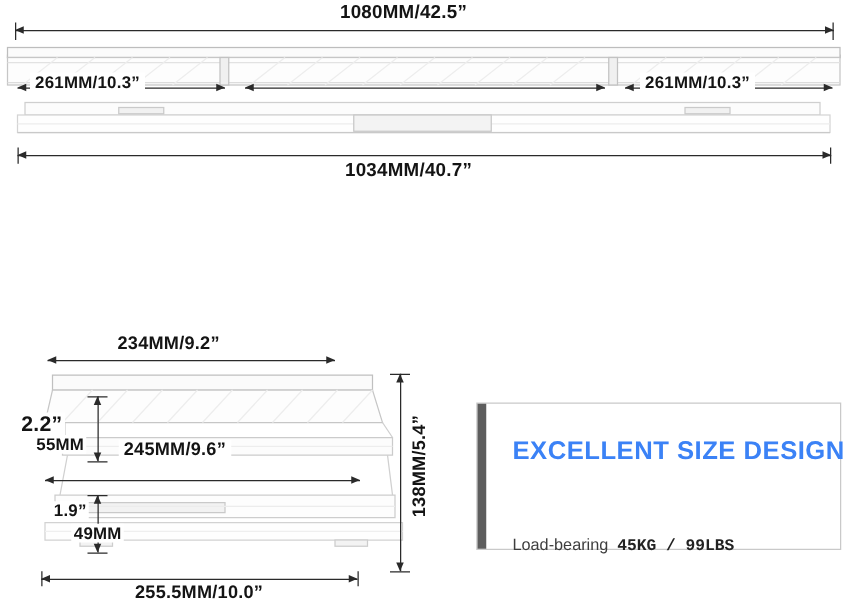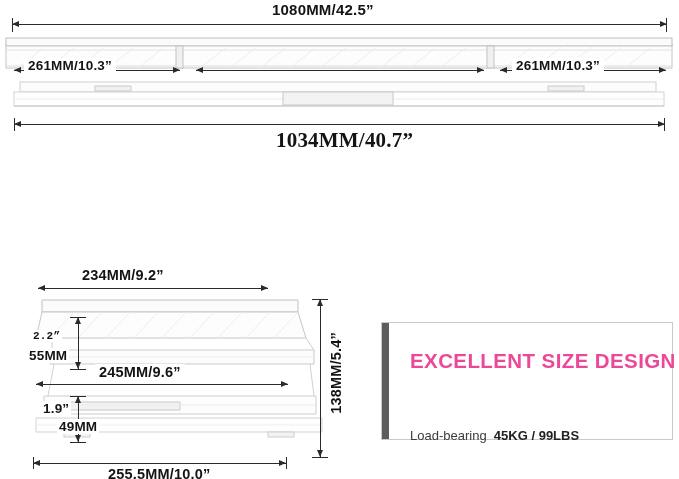--- a/index.html
+++ b/index.html
@@ -109,21 +109,21 @@
     height: 100%;
     background: #5d5d5d;
   }
   .card-title {
     position: absolute;
     left: 28px;
     top: 26px;
     font-size: 20.5px;
     font-weight: bold;
     letter-spacing: 0.4px;
-    color: #ec4899;
+    color: #3b82f6;
     white-space: nowrap;
     text-align: center;
   }
   .card-body {
     position: absolute;
     left: 28px;
     top: 66px;
     width: 245px;
     font-size: 13px;
     line-height: 19px;
@@ -133,20 +133,21 @@
     position: absolute;
     left: 28px;
     top: 105px;
     font-size: 13px;
     color: #3d3d3d;
     white-space: nowrap;
   }
   .card-load b {
     font-weight: bold;
     color: #222;
+    font-family: Liberation Mono, monospace;
   }
 </style>
 </head>
 <body>
 
 <div class="stage">
 
   <div class="dimline" style="left:12px; top:24px; width:655px;">
     <div class="arrowL"></div>
     <div class="arrowR"></div>
@@ -217,27 +218,27 @@
     <div class="arrowR"></div>
   </div>
   <div class="dimlabel" style="left:512px; top:58px; font-size:13.5px;">261MM/10.3”</div>
 
   <div class="dimline" style="left:14px; top:124px; width:651px;">
     <div class="arrowL"></div>
     <div class="arrowR"></div>
   </div>
   <div class="tick" style="left:14px; top:118px; height:13px;"></div>
   <div class="tick" style="left:664px; top:118px; height:13px;"></div>
-  <div class="dimlabel" style="left:272px; top:128px; font-size:21px;font-family:Liberation Serif, serif;">1034MM/40.7”</div>
+  <div class="dimlabel" style="left:272px; top:128px; font-size:15px;">1034MM/40.7”</div>
 
   <div class="dimline" style="left:38px; top:288px; width:230px;">
     <div class="arrowL"></div>
     <div class="arrowR"></div>
   </div>
-  <div class="dimlabel" style="left:78px; top:267px; font-size:14.5px;">234MM/9.2”</div>
+  <div class="dimlabel" style="left:90px; top:267px; font-size:14.5px;">234MM/9.2”</div>
 
   <svg class="prod" style="left:30px; top:292px; width:300px; height:170px;" viewBox="0 0 300 170">
 
     <path d="M12 8 L268 8 L268 20 L12 20 Z" fill="#fbfbfb" stroke="#c0c0c0" stroke-width="1"></path>
     <path d="M12 20 L268 20 L276 46 L6 46 Z" fill="#fdfdfd" stroke="#c6c6c6" stroke-width="1"></path>
 
     <g stroke="#ededed" stroke-width="1">
       <line x1="20" y1="46" x2="44" y2="20"></line>
         <line x1="48" y1="46" x2="72" y2="20"></line>
       <line x1="76" y1="46" x2="100" y2="20"></line>
@@ -268,37 +269,37 @@
     <rect x="34" y="140" width="26" height="5" fill="#f3f3f3" stroke="#cdcdcd" stroke-width="1"></rect>
     <rect x="238" y="140" width="26" height="5" fill="#f3f3f3" stroke="#cdcdcd" stroke-width="1"></rect>
   </svg>
 
   <div class="dimline vert" style="left:78px; top:317px; height:52px;">
     <div class="arrowU"></div>
     <div class="arrowD"></div>
   </div>
   <div class="tickh" style="left:70px; top:317px; width:16px;"></div>
   <div class="tickh" style="left:70px; top:369px; width:16px;"></div>
-  <div class="dimlabel" style="left:31px; top:330px; font-size:11px; padding:0 2px;font-family:Liberation Mono, monospace;">2.2”</div>
+  <div class="dimlabel" style="left:15px; top:330px; font-size:17px; padding:0 2px;">2.2”</div>
   <div class="dimlabel" style="left:27px; top:348px; font-size:13.5px; padding:0 2px;">55MM</div>
 
   <div class="dimline vert" style="left:78px; top:396px; height:46px;">
     <div class="arrowU"></div>
     <div class="arrowD"></div>
   </div>
   <div class="tickh" style="left:70px; top:396px; width:16px;"></div>
   <div class="tickh" style="left:70px; top:442px; width:16px;"></div>
   <div class="dimlabel" style="left:41px; top:401px; font-size:13.5px; padding:0 2px;">1.9”</div>
   <div class="dimlabel" style="left:27px; top:419px; font-size:13.5px; padding:0 2px;margin-left:30px;">49MM</div>
 
   <div class="dimline" style="left:36px; top:384px; width:252px;">
     <div class="arrowL"></div>
     <div class="arrowR"></div>
   </div>
-  <div class="dimlabel" style="left:95px; top:364px; font-size:14.5px;">245MM/9.6”</div>
+  <div class="dimlabel" style="left:95px; top:352px; font-size:14.5px;">245MM/9.6”</div>
 
   <div class="dimline" style="left:33px; top:463px; width:253px;">
     <div class="arrowL"></div>
     <div class="arrowR"></div>
   </div>
   <div class="tick" style="left:33px; top:457px; height:12px;"></div>
   <div class="tick" style="left:286px; top:457px; height:12px;"></div>
   <div class="dimlabel" style="left:104px; top:466px; font-size:14.5px;">255.5MM/10.0”</div>
 
   <div class="dimline vert" style="left:320px; top:299px; height:158px;">

